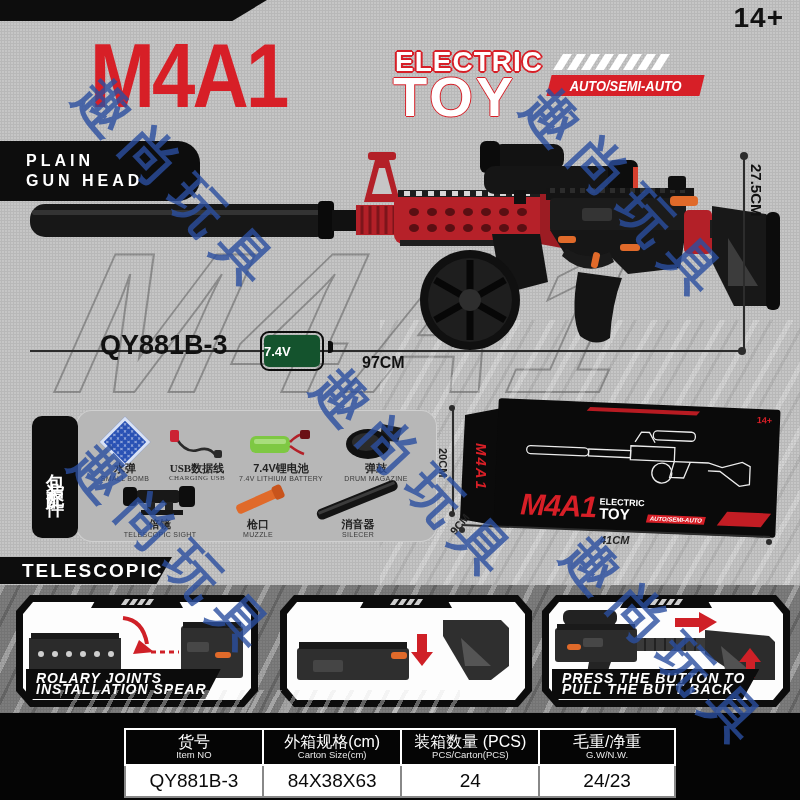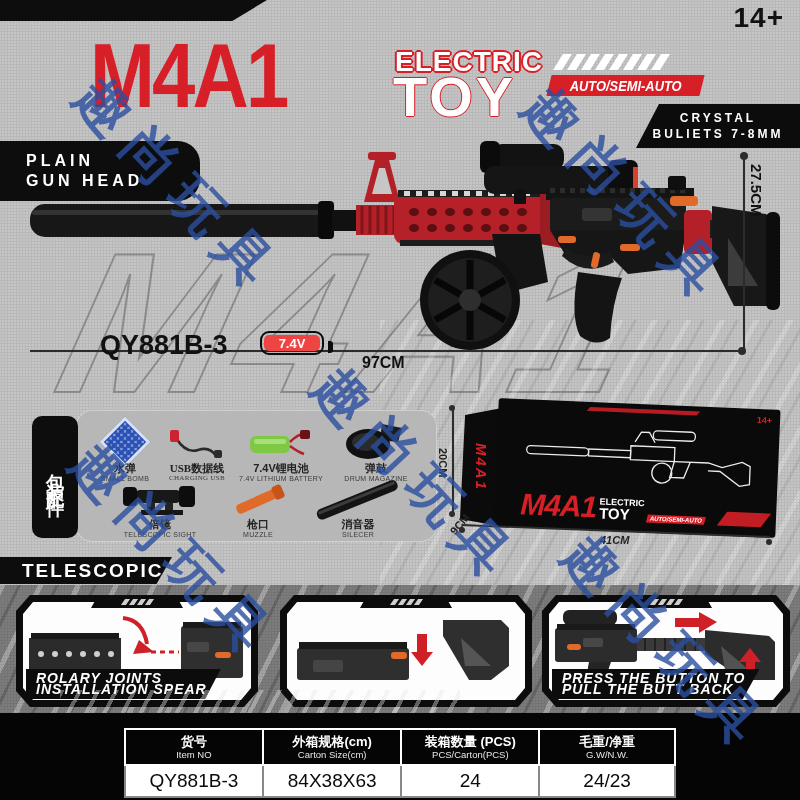--- a/index.html
+++ b/index.html
@@ -39,22 +39,22 @@
     background:repeating-linear-gradient(118deg,rgba(230,230,230,.8) 0 4px,transparent 4px 16px);}
   .wm{position:absolute;z-index:60;color:#2b4fa0;opacity:.8;font-family:"DejaVu Serif",serif;font-weight:700;
     font-size:54px;letter-spacing:14px;transform:rotate(47deg);transform-origin:left top;pointer-events:none;white-space:nowrap;}
   
   .hline{left:30px;top:350px;width:712px;height:2px;background:#2c2c2c;z-index:6;}
   .vline{left:743px;top:156px;width:2px;height:196px;background:#2c2c2c;z-index:6;}
   .dot{width:8px;height:8px;border-radius:50%;background:#2c2c2c;z-index:6;}
   .len-label{left:362px;top:354px;font-size:16px;font-weight:700;color:#111;z-index:6;}
   .ht-label{left:748px;top:164px;font-size:15px;font-weight:700;color:#111;writing-mode:vertical-rl;z-index:6;}
   .model-no{left:100px;top:330px;font-size:27px;font-weight:800;color:#111;letter-spacing:0;z-index:6;}
-  .batt-badge{left:264px;top:335px;width:56px;height:16px;background:#ef4444;border-radius:5px;z-index:6;
-    display:flex;align-items:center;justify-content:center;outline:2px solid #0c0c0c;outline-offset:2px;}
+  .batt-badge{left:264px;top:335px;width:56px;height:32px;background:#14532d;border-radius:5px;z-index:6;
+    display:flex;align-items:center;justify-content:flex-start;outline:2px solid #0c0c0c;outline-offset:2px;}
   .batt-badge b{color:#fff;font-size:13px;}
   .batt-nub{left:328px;top:341px;width:5px;height:12px;background:#0c0c0c;border-radius:0 3px 3px 0;z-index:6;}
   
   .pkg-tab{left:32px;top:416px;width:46px;height:122px;background:#0d0d0d;border-radius:10px;z-index:6;
     display:flex;align-items:center;justify-content:center;}
   .pkg-tab span{writing-mode:vertical-rl;color:#fff;font-size:18px;font-weight:700;letter-spacing:9px;}
   .pkg-panel{left:76px;top:410px;width:361px;height:132px;background:#b7b7b7;border-radius:16px;z-index:5;
     box-shadow:inset 0 0 0 1px rgba(255,255,255,.35);}
   .pkg-item{position:absolute;text-align:center;transform:translateX(-50%);z-index:6;}
   .pkg-item .cn{font-size:11px;font-weight:700;color:#222;line-height:12px;}
@@ -91,21 +91,21 @@
     clip-path:polygon(8% 0,92% 0,100% 100%,0 100%);display:flex;align-items:center;justify-content:center;gap:3px;}
   .step-tab i{display:block;width:5px;height:6px;background:#cfcfcf;transform:skewX(-35deg);}
   .step-cap{position:absolute;left:10px;bottom:8px;background:#0c0c0c;padding:4px 14px 4px 10px;
     clip-path:polygon(0 0,100% 0,92% 100%,0 100%);}
   .step-cap div{color:#fff;font-size:14px;font-weight:700;font-style:italic;letter-spacing:1px;line-height:11px;white-space:nowrap;}
   
   .footer{left:0;top:713px;width:800px;height:87px;background:#050505;z-index:10;}
   .spec-table{position:absolute;left:124px;top:15px;width:552px;border-collapse:collapse;z-index:11;}
   .spec-table td{border:2px solid #fff;text-align:center;vertical-align:middle;}
   .spec-table .hd{background:#050505;color:#fff;height:32px;width:138px;}
-  .spec-table .hd .cn{font-size:13px;font-weight:700;line-height:15px;}
+  .spec-table .hd .cn{font-size:16px;font-weight:400;line-height:15px;}
   .spec-table .hd .en{font-size:9.5px;line-height:11px;color:#e8e8e8;}
   .spec-table .vl{background:#fff;color:#0a0a0a;height:28px;font-size:19px;border:2px solid #888;border-top:2px solid #fff;}
   svg{display:block;}
 </style>
 </head>
 <body>
 
 <div class="poster">
 
   <div class="abs bg-outline">M4A1</div>
@@ -127,24 +127,20 @@
       <span></span>
       <span></span>
   </div>
   <div class="abs mode-badge">
     <b>AUTO/SEMI-AUTO</b>
   </div>
 
   <div class="abs plain-banner">
     <div>PLAIN</div>
     <div>GUN HEAD</div>
-  </div>
-  <div class="abs crystal-badge">
-    <div>CRYSTAL</div>
-    <div>BULIETS 7-8MM</div>
   </div>
 
   <svg class="abs" style="left:22px;top:140px;z-index:5;" width="760" height="212" viewBox="0 0 760 212">
     <rect x="8" y="64" width="302" height="33" rx="15" fill="#171717"></rect>
     <rect x="10" y="70" width="298" height="5" rx="2" fill="#404040" opacity=".7"></rect>
     <rect x="296" y="61" width="16" height="38" rx="4" fill="#0a0a0a"></rect>
     <rect x="310" y="70" width="28" height="21" fill="#111"></rect>
     <rect x="334" y="65" width="50" height="30" fill="#b32028"></rect>
     <g stroke="#7d151b" stroke-width="3">
         <line x1="340" y1="66" x2="340" y2="94"></line>

